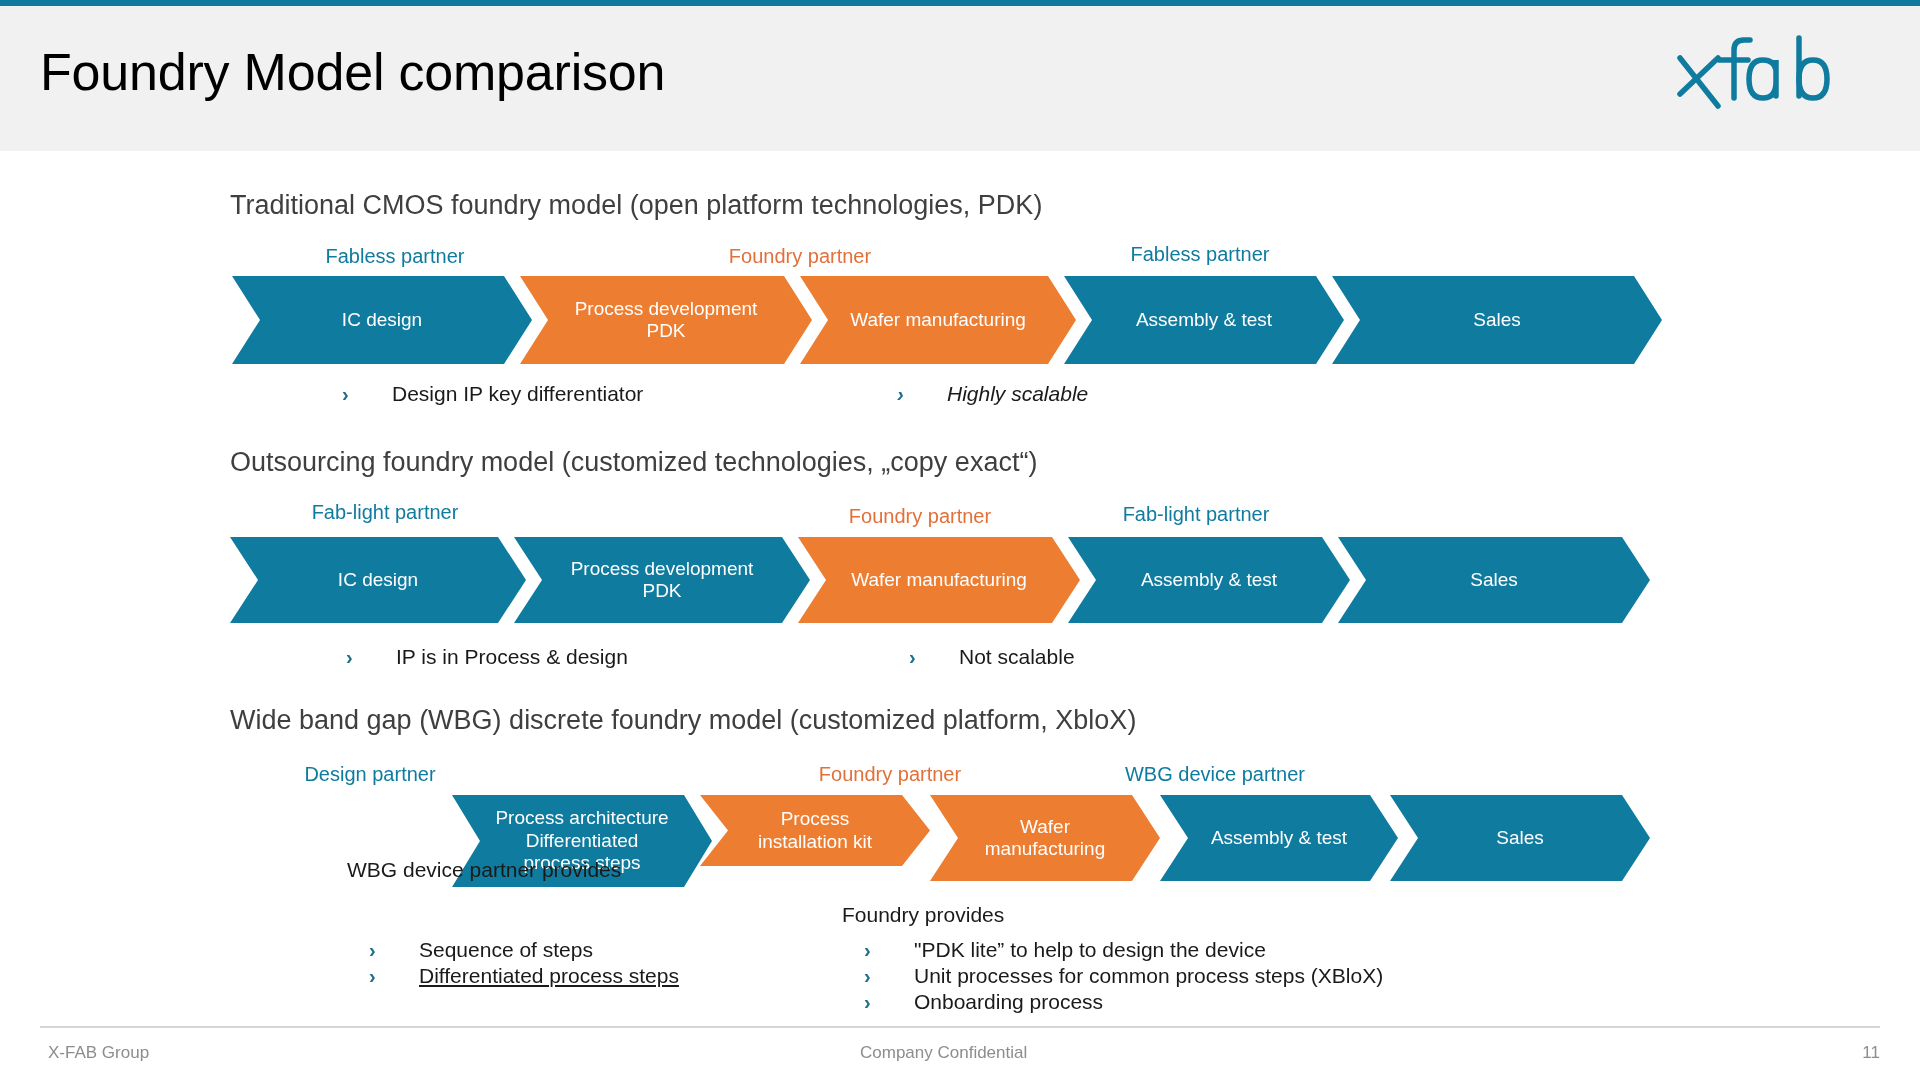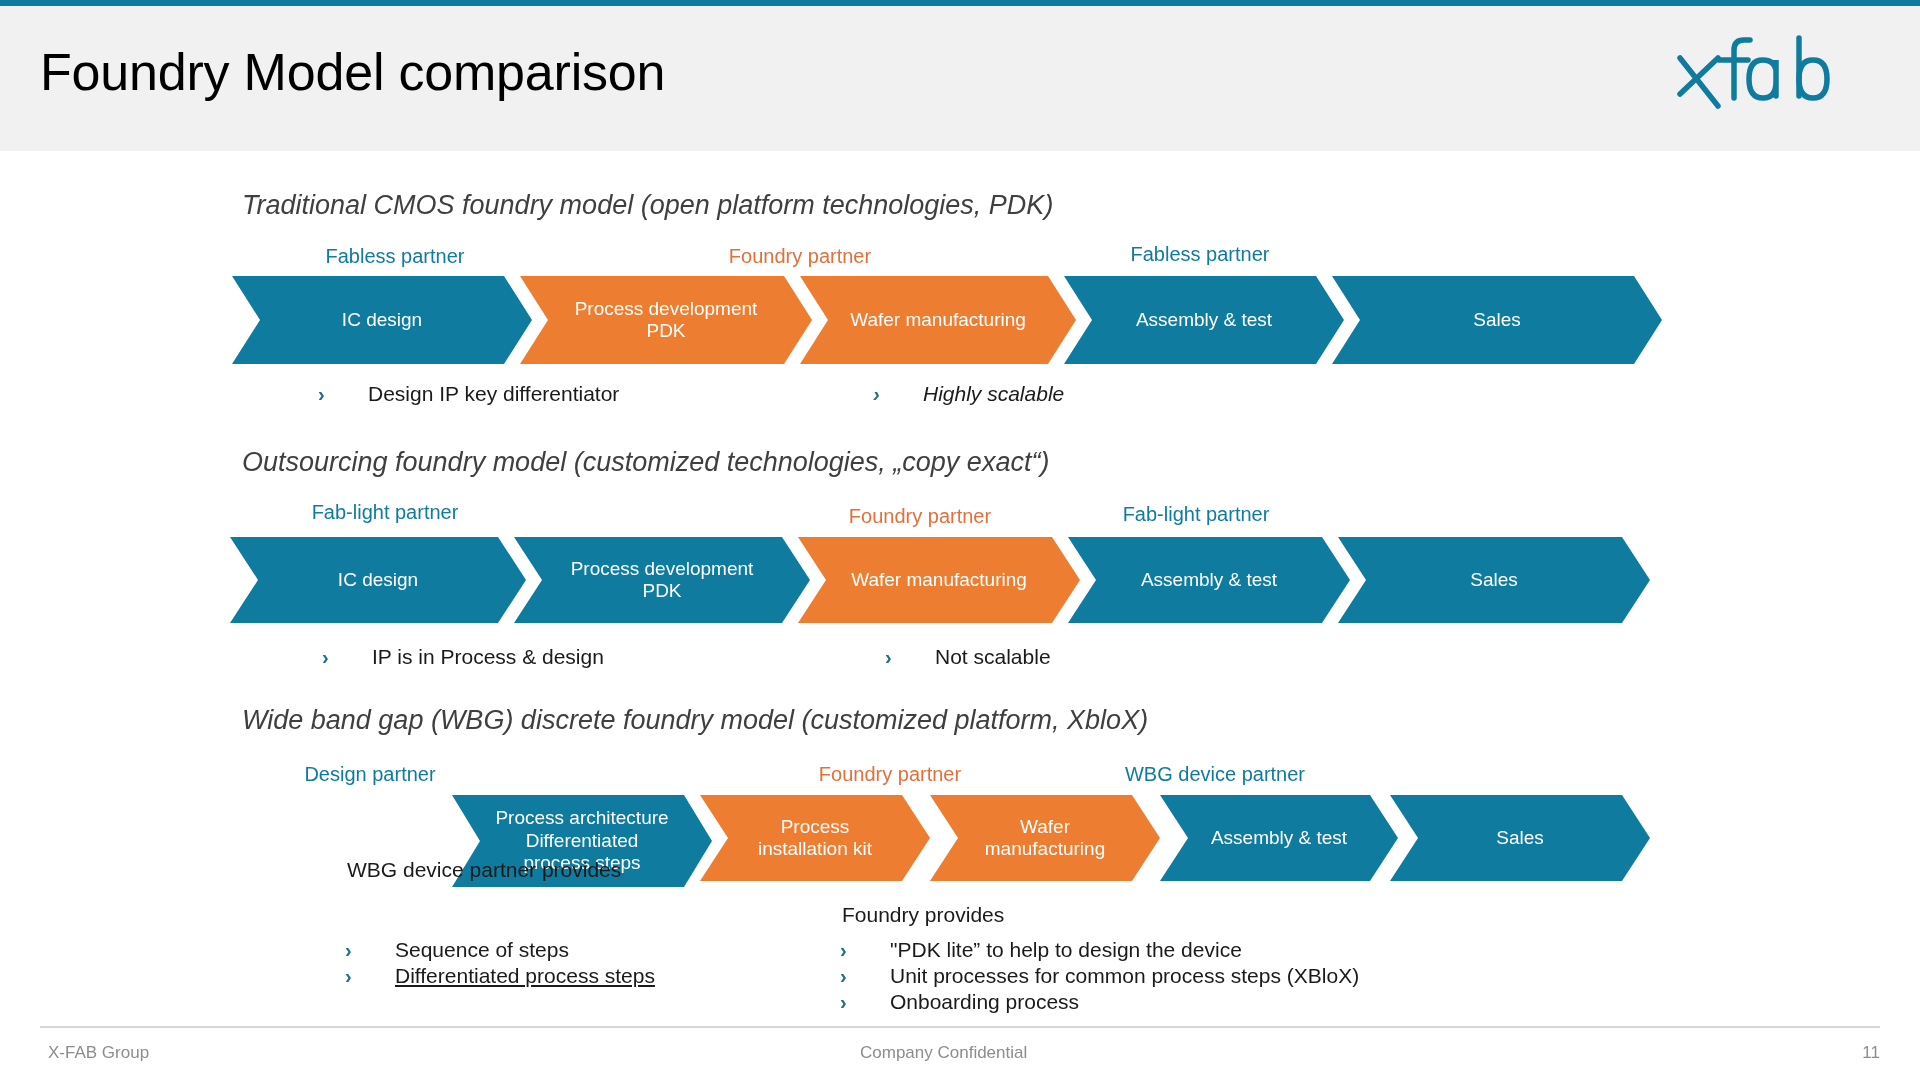--- a/index.html
+++ b/index.html
@@ -27,22 +27,22 @@
     letter-spacing:-0.2px;white-space:nowrap;
   }
   #brand-logo{
     position:absolute;right:48px;top:28px;
     width:200px;height:88px;
   }
 
   
   .section{position:absolute;left:0;width:1920px;}
   .sec-heading{
-    position:absolute;left:242px;
-    font-size:27px;font-weight:400;color:#3f3f3f;white-space:nowrap;font-style:italic;
+    position:absolute;left:230px;
+    font-size:27px;font-weight:400;color:#3f3f3f;white-space:nowrap;
   }
   .partner-label{
     position:absolute;font-size:20px;font-weight:400;white-space:nowrap;
     text-align:center;
   }
   .partner-label.teal{color:#0f7b9f;}
   .partner-label.orange{color:#e2703a;}
 
   
   .chev-row{position:absolute;left:0;width:1920px;}
@@ -59,21 +59,21 @@
     -webkit-clip-path:polygon(0 0, calc(100% - 28px) 0, 100% 50%, calc(100% - 28px) 100%, 0 100%, 28px 50%);
     clip-path:polygon(0 0, calc(100% - 28px) 0, 100% 50%, calc(100% - 28px) 100%, 0 100%, 28px 50%);
   }
   .chev .chev-text{padding:0 14px;}
   .chev.teal{background:#0f7b9f;}
   .chev.orange{background:#ed7d31;}
 
   
   .bullet-line{
     position:absolute;white-space:nowrap;
-    font-size:21px;color:#1a1a1a;
+    font-size:21px;color:#1a1a1a;margin-left:24px;
   }
   .bullet-mark{
     color:#1f6f8b;font-size:20px;font-weight:600;
     display:inline-block;width:50px;
   }
   .bullet-head{
     position:absolute;white-space:nowrap;font-size:21px;color:#1a1a1a;
   }
 
   
@@ -183,21 +183,21 @@
   <div class="sec-heading" style="top:705px;">Wide band gap (WBG) discrete foundry model (customized platform, XbloX)</div>
 
   <div class="partner-label teal" style="left:225px;top:763px;width:290px;">Design partner</div>
   <div class="partner-label orange" style="left:745px;top:763px;width:290px;">Foundry partner</div>
   <div class="partner-label teal" style="left:1060px;top:763px;width:310px;">WBG device partner</div>
 
   <div class="chev-row" style="top:795px;height:86px;">
     <div class="chev teal" style="left:452px;width:260px;height:92px;">
       <span class="chev-text">Process architecture<br>Differentiated<br>process steps</span>
     </div>
-    <div class="chev orange" style="left:700px;width:230px;height:86px;">
+    <div class="chev orange" style="left:700px;width:230px;height:71px;">
       <span class="chev-text">Process<br>installation kit</span>
     </div>
     <div class="chev orange" style="left:930px;width:230px;height:86px;">
       <span class="chev-text">Wafer<br>manufacturing</span>
     </div>
     <div class="chev teal" style="left:1160px;width:238px;height:86px;">
       <span class="chev-text">Assembly &amp; test</span>
     </div>
     <div class="chev teal" style="left:1390px;width:260px;height:86px;">
       <span class="chev-text">Sales</span>

